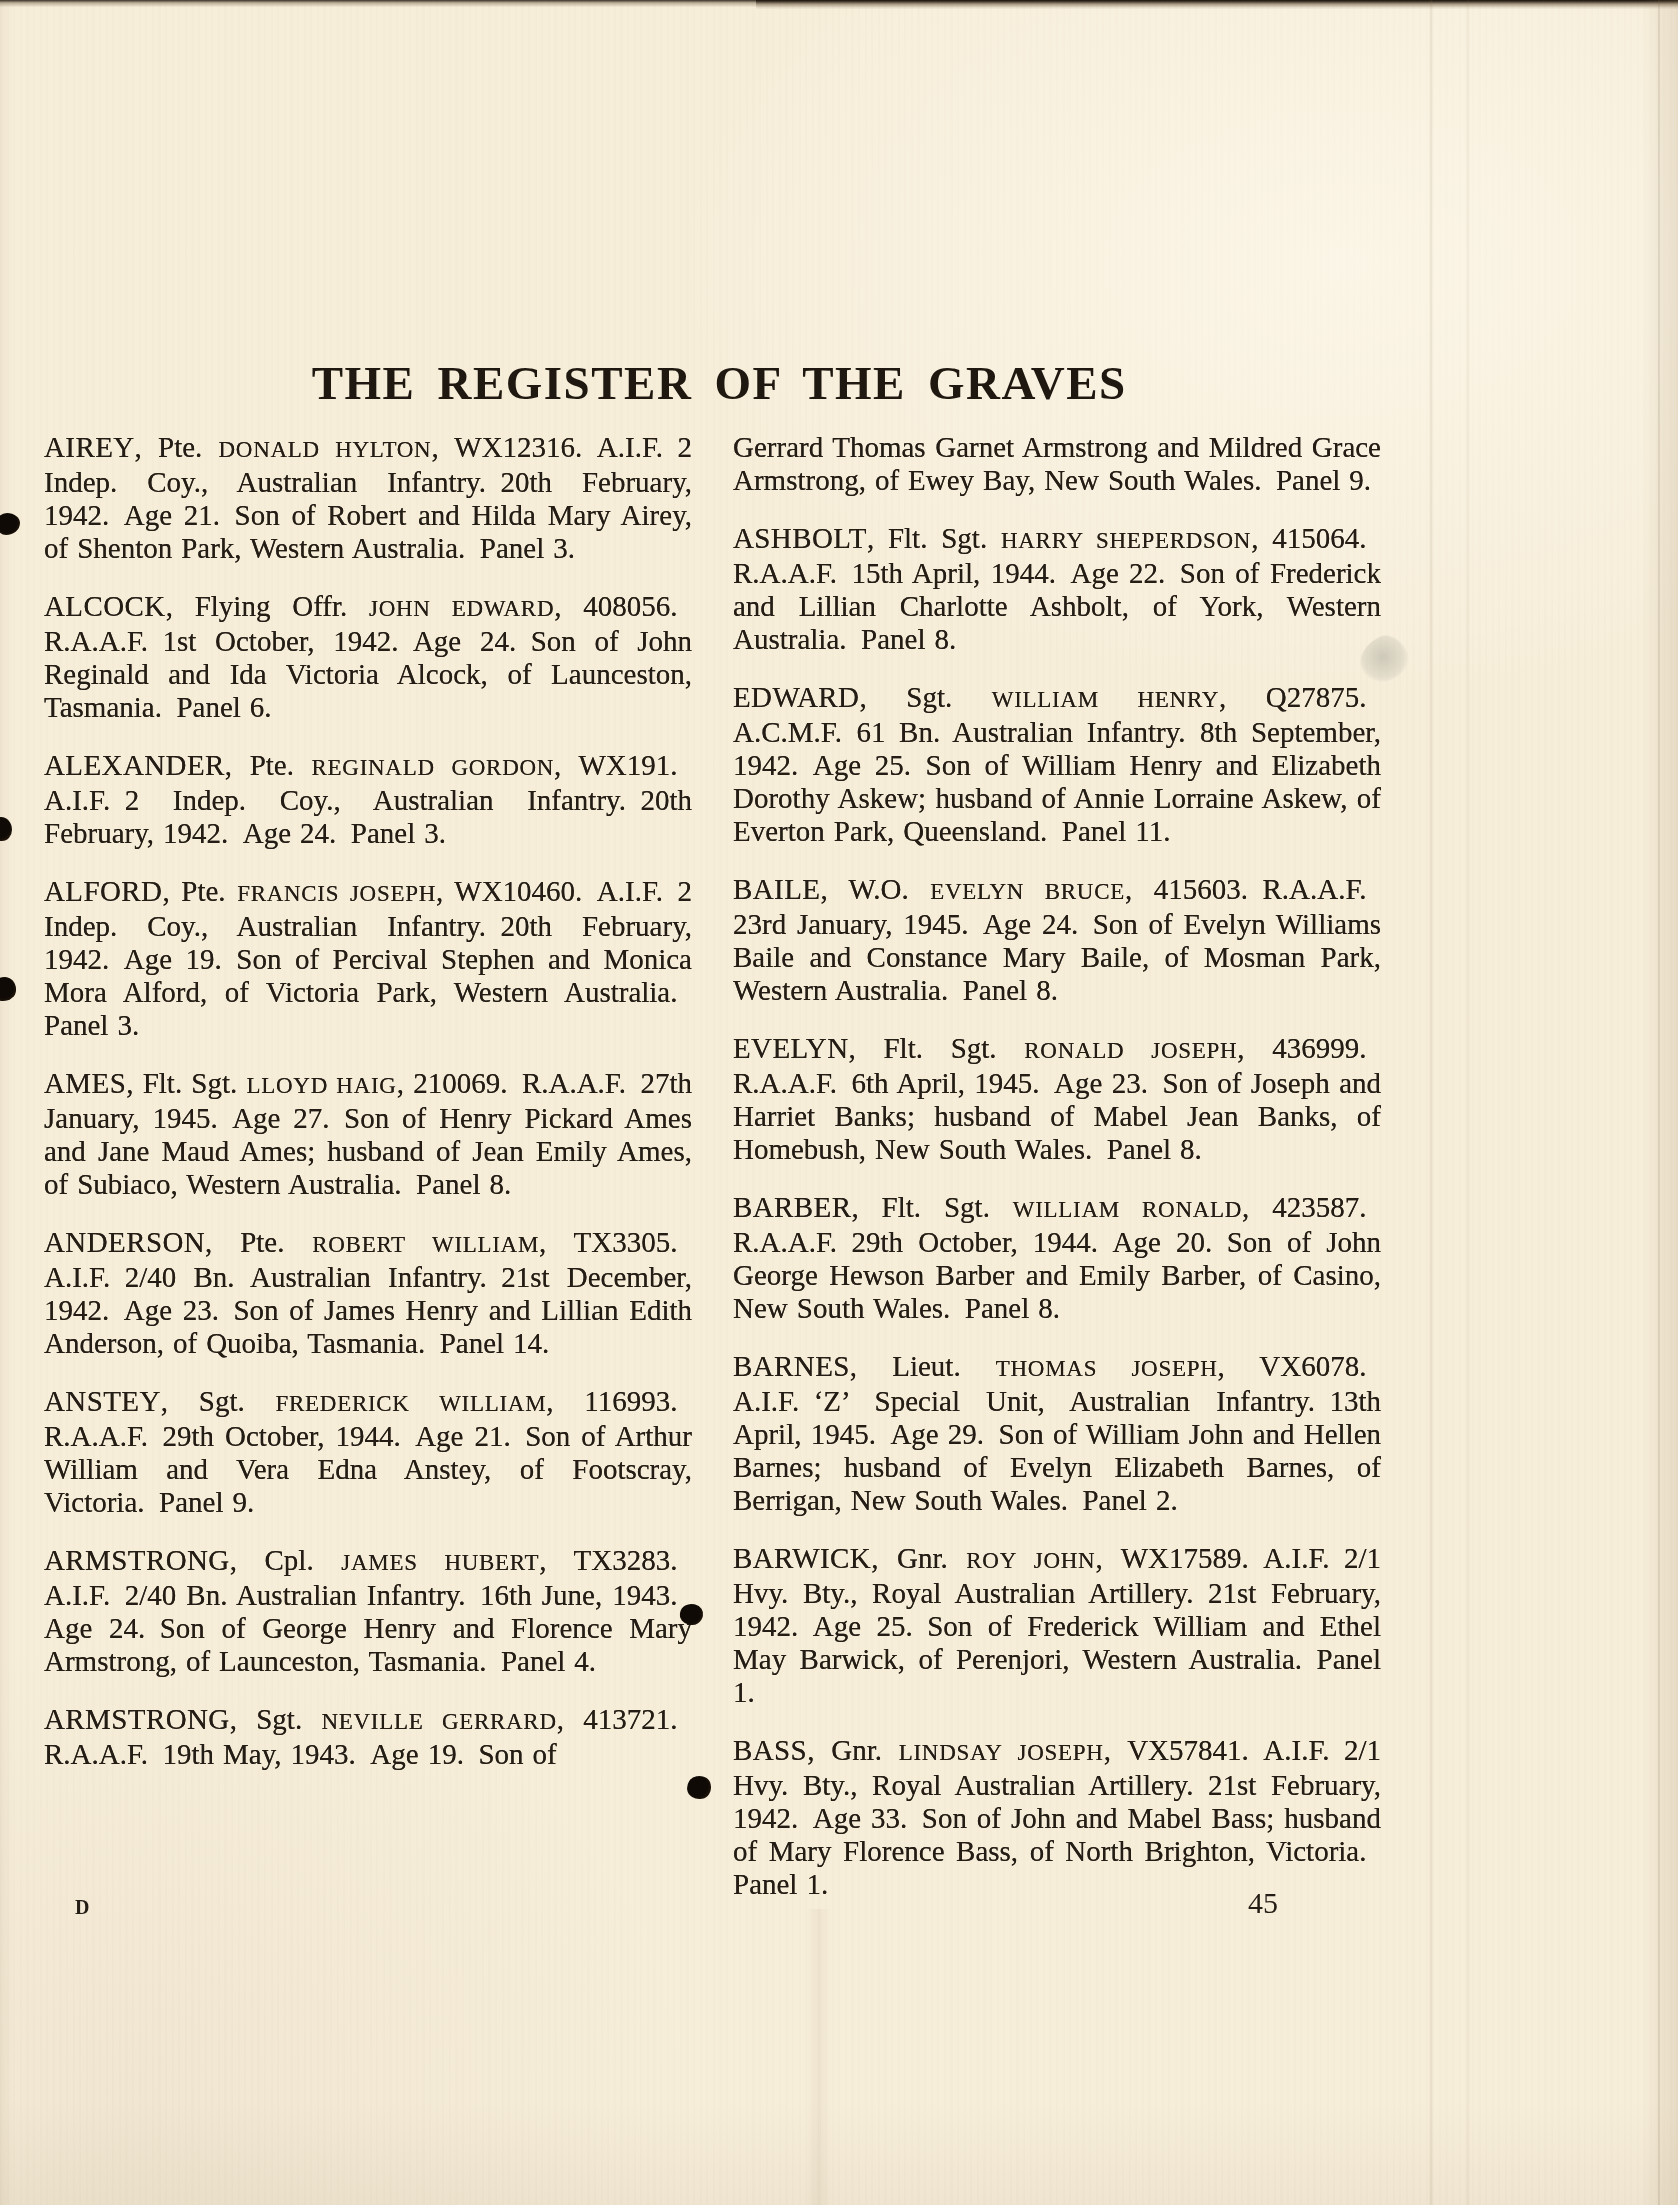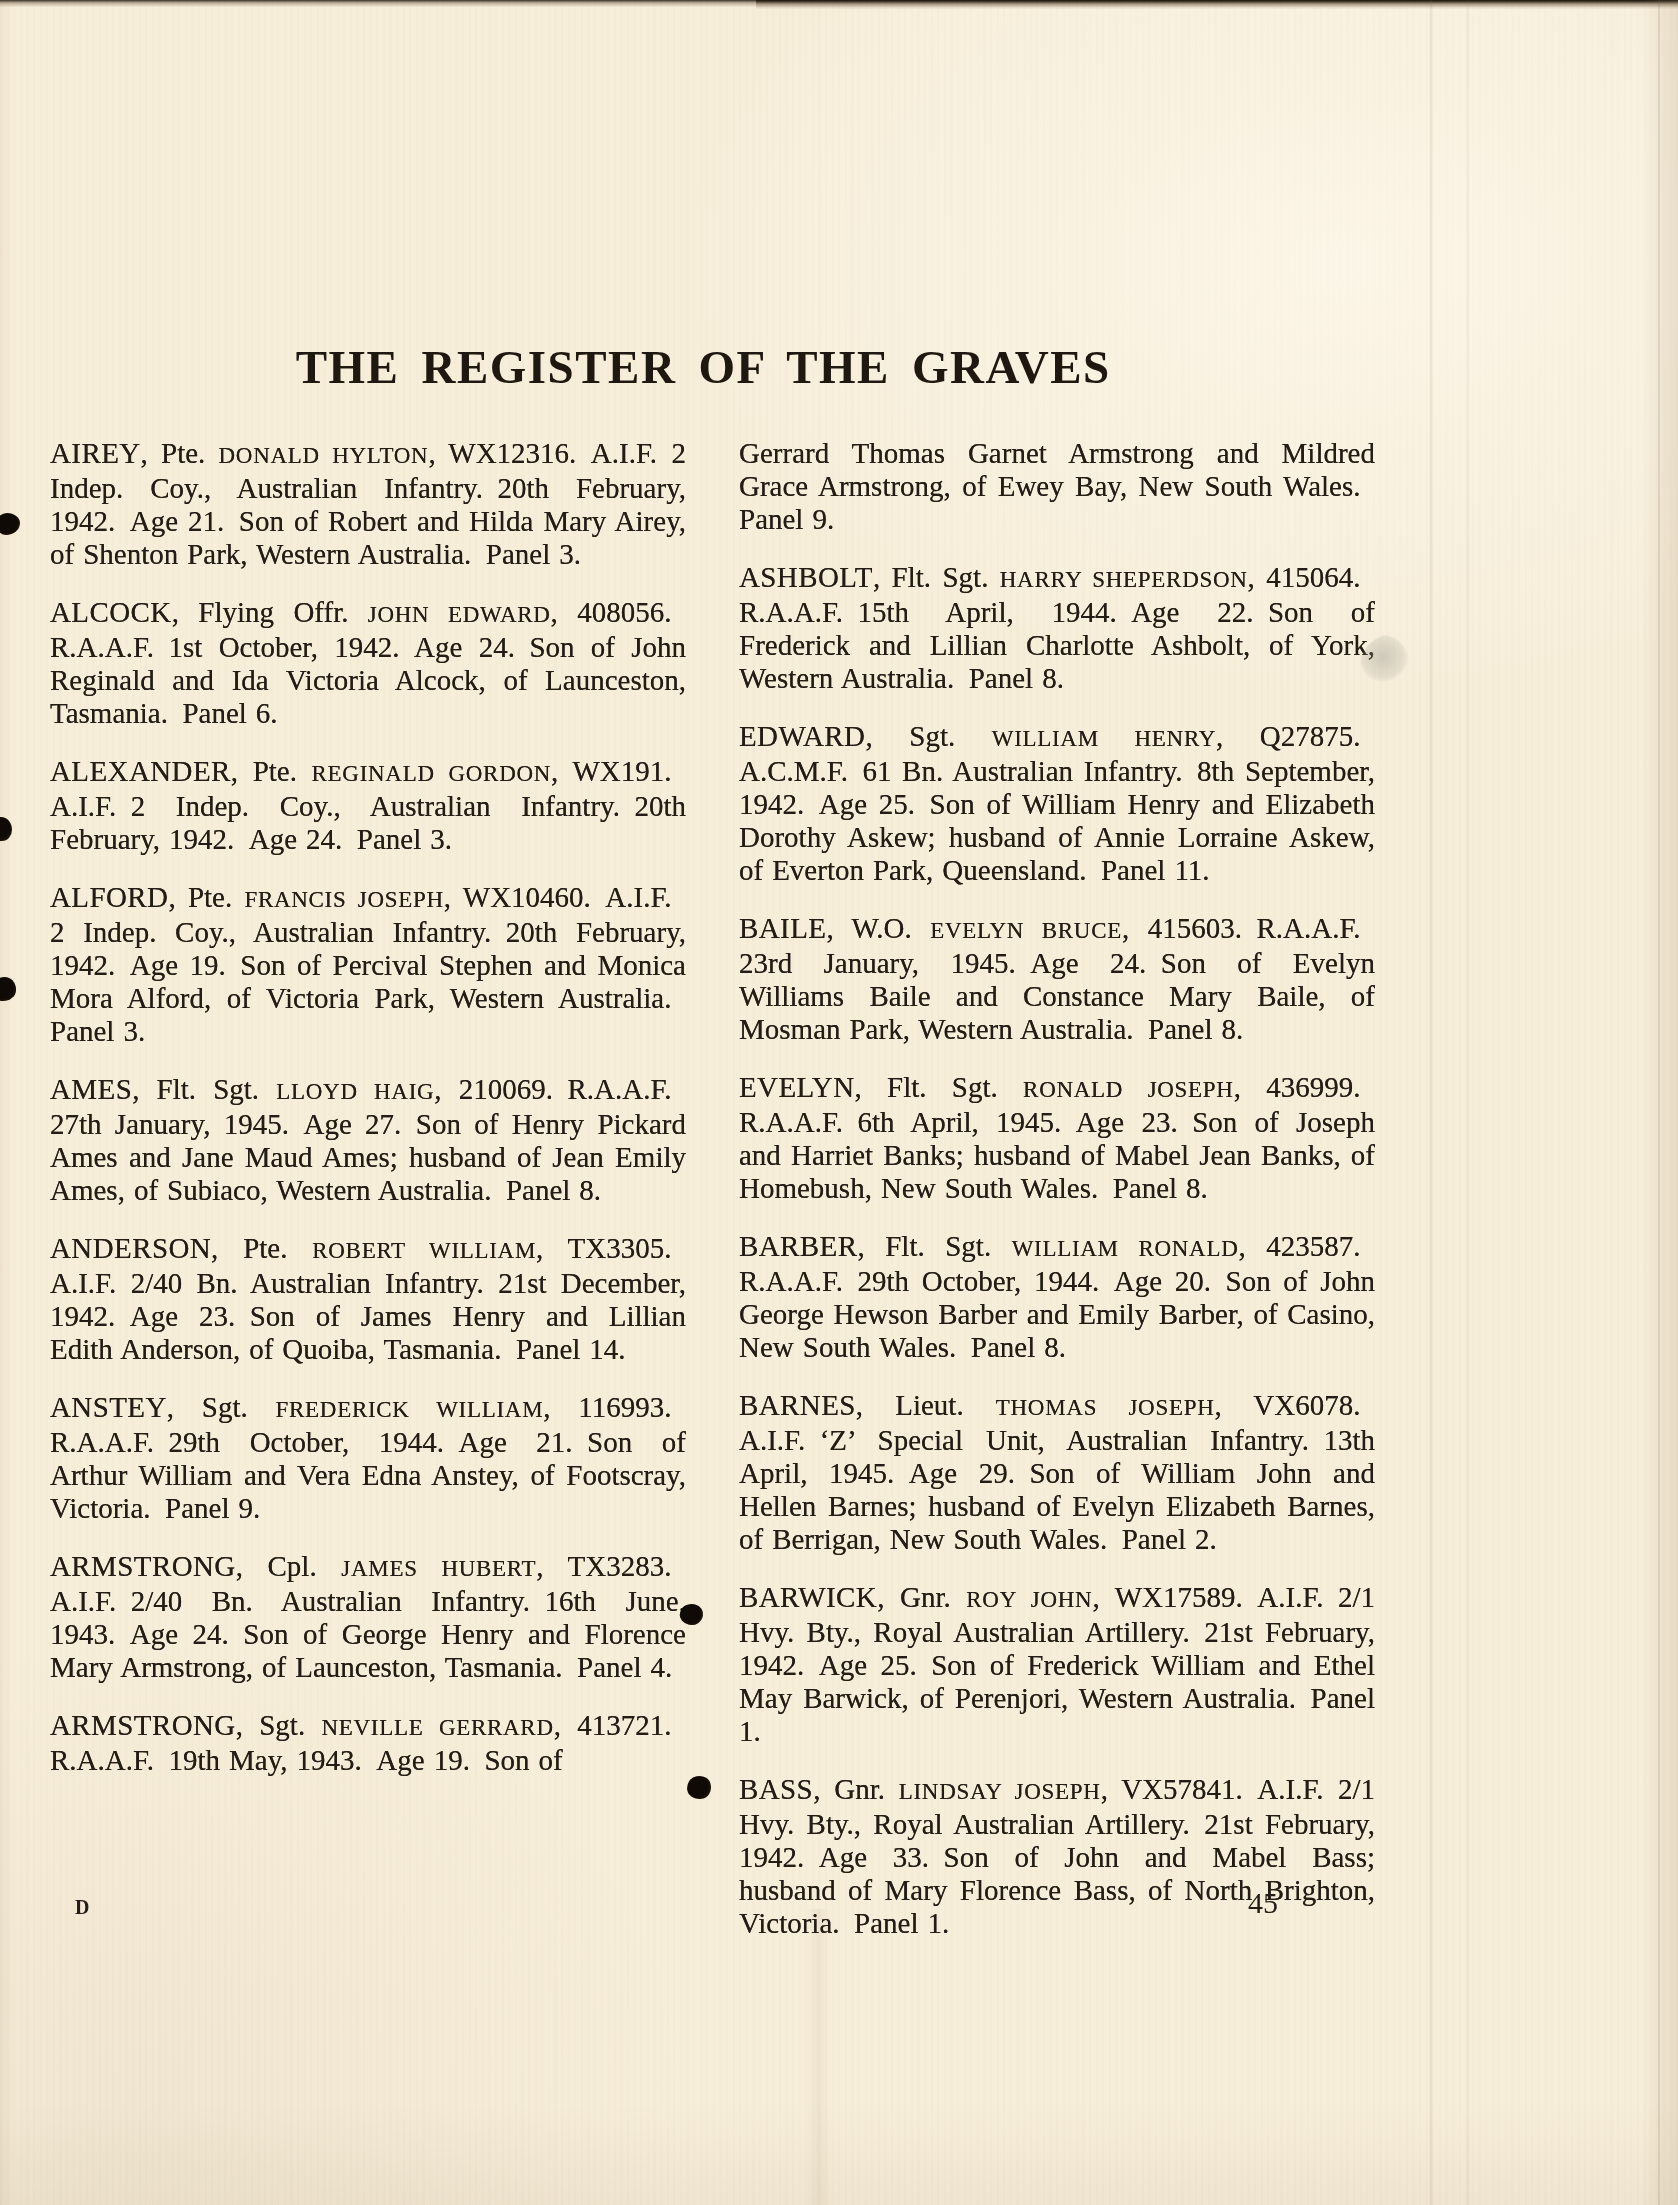--- a/index.html
+++ b/index.html
@@ -32,35 +32,35 @@
   .edge-right{
     position:absolute;top:0;right:0;width:37px;height:100%;
     background:linear-gradient(90deg, rgba(146,120,86,0), rgba(146,120,86,.09) 45%, rgba(146,120,86,.16));
   }
   .edge-line{position:absolute;top:0;left:1658px;width:2.2px;height:100%;background:rgba(120,98,68,.14);}
   .streak{
     position:absolute;left:806px;top:1909px;width:25px;height:296px;
     background:linear-gradient(90deg, rgba(130,105,72,0), rgba(130,105,72,.08), rgba(130,105,72,0));
   }
   .title{
-    position:absolute;left:37px;top:344px;width:1353px;margin:0;
+    position:absolute;left:37px;top:344px;width:1353px;margin:16px;
     text-align:center;font-weight:bold;font-size:47px;line-height:1;
     letter-spacing:1.5px;word-spacing:8.8px;color:#1e1810;
     transform:translateX(-10.3px);
   }
   .col{
     position:absolute;top:424px;width:662px;
     font-size:29px;line-height:33px;color:#241d15;
     text-align:justify;
     word-spacing:.06em;
     text-shadow:0 0 0.4px rgba(34,27,18,.85);
   }
   .col-left{left:37px;}
   .col-right{left:726px;}
-  .entry{margin:13px;}
+  .entry{margin:7px;}
   .entry + .entry{margin-top:25px;}
   .surname{letter-spacing:0.4px;}
   .given{font-size:23px;letter-spacing:0.7px;}
   .sig{
     position:absolute;left:75px;top:1896px;
     font-weight:bold;font-size:20px;letter-spacing:1.5px;color:#241d15;
   }
   .pagenum{
     position:absolute;left:1248px;top:1886px;width:87px;
     text-align:left;font-size:30px;color:#241d15;

